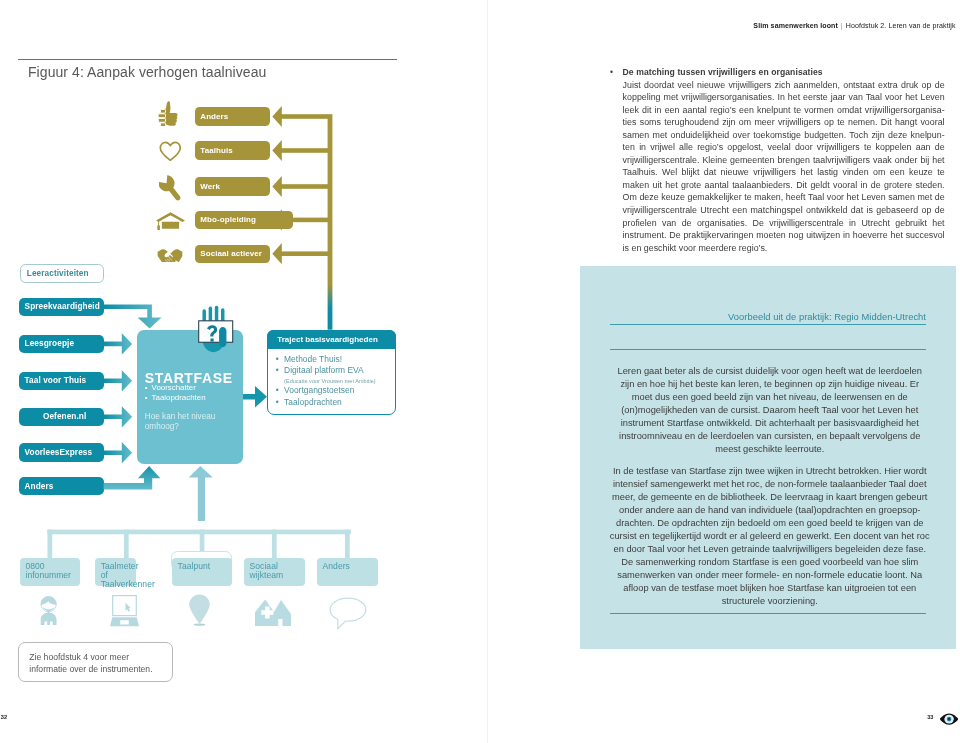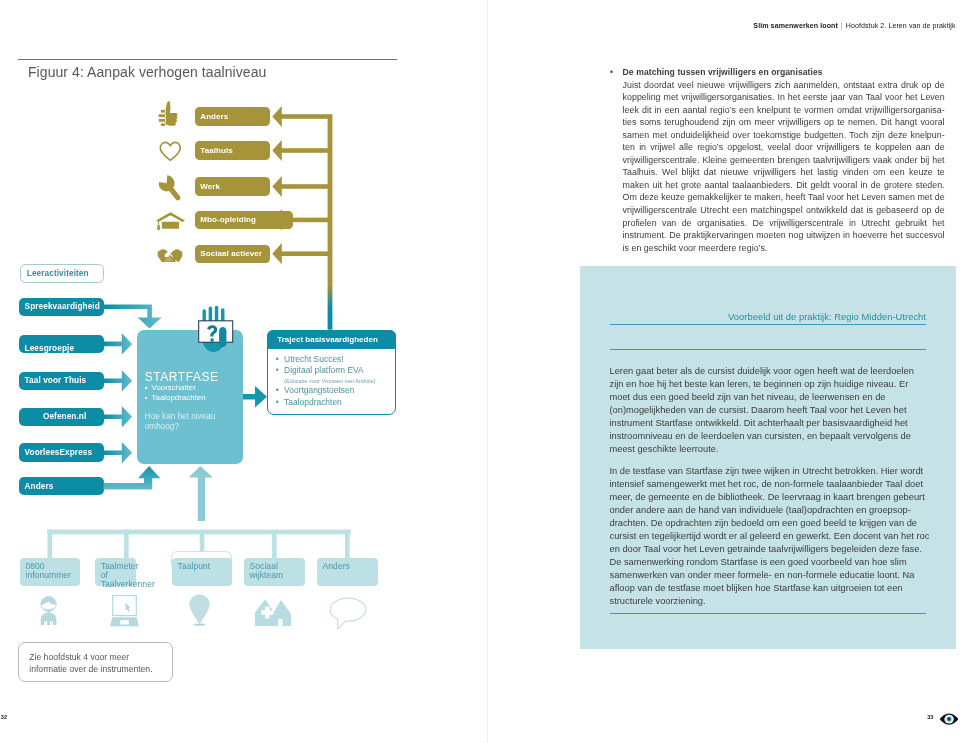--- a/index.html
+++ b/index.html
@@ -27,21 +27,21 @@
   .gicon{position:absolute;}
 
   
   .abox{position:absolute;left:18.9px;width:85.0px;height:18.6px;background:#0d8ca5;border-radius:5px;color:#fff;
         font-size:8.22px;font-weight:700;display:flex;align-items:center;padding-left:5.7px;letter-spacing:.012em;box-sizing:border-box;}
   .ahdr{position:absolute;left:20.1px;width:83.6px;height:19.1px;border:1px solid #a4c9ce;border-radius:5.5px;background:#fff;
         color:#3a8b9b;font-size:8.22px;font-weight:700;display:flex;align-items:center;padding-left:5.7px;letter-spacing:.012em;box-sizing:border-box;}
 
   
   .startfase{position:absolute;left:136.6px;top:329.5px;width:106px;height:134px;background:#6cc0cf;border-radius:7px;}
-  .sf-title{position:absolute;left:8.2px;top:40.5px;font-size:12px;font-weight:400;color:#fff;letter-spacing:.045em;}
+  .sf-title{position:absolute;left:8.2px;top:40.5px;font-size:14px;font-weight:700;color:#fff;letter-spacing:.045em;}
   .sf-list{position:absolute;left:8.2px;top:53.5px;font-size:7.9px;font-weight:400;color:#fff;line-height:9.9px;}
   .sf-list div{position:relative;padding-left:6.8px;}
   .sf-list div:before{content:"\2022";position:absolute;left:0;top:0;}
   .sf-q{position:absolute;left:8.2px;top:82.5px;width:86px;font-size:8.2px;color:#ddeef1;line-height:9.9px;}
 
   
   .traject{position:absolute;left:267.3px;top:329.5px;width:129px;height:85.5px;border:1px solid #0d8ca5;border-radius:7px;background:#fff;box-sizing:border-box;}
   .tj-hdr{position:absolute;left:-1px;top:-1px;width:129px;height:19.3px;background:#0d8ca5;border-radius:6px 6px 0 0;
           color:#fff;font-size:8px;font-weight:700;display:flex;align-items:center;padding-left:10px;box-sizing:border-box;}
   .tj-list{position:absolute;left:7.2px;top:23.2px;font-size:8.45px;color:#4e93a0;line-height:11.6px;}
@@ -63,21 +63,21 @@
   .arthead{position:absolute;left:622.6px;top:67.3px;font-size:8.6px;font-weight:700;color:#3c3c3b;letter-spacing:.008em;}
   .artbody{position:absolute;left:622.6px;top:78.5px;width:322px;font-size:8.85px;color:#3c3c3b;line-height:12.55px;
            text-align:justify;letter-spacing:.001em;hyphens:manual;}
 
   
   .casepanel{position:absolute;left:579.5px;top:266px;width:376px;height:383px;background:#c5e2e6;}
   .eyebrow{position:absolute;left:609.5px;top:292.3px;width:316.5px;text-align:right;font-size:9.35px;color:#2c8b9c;letter-spacing:.005em;margin-top:20px;}
   .crule{position:absolute;left:609.5px;width:316.5px;height:1px;background:#3a9cae;}
   .casetitle{position:absolute;left:609.5px;top:330.5px;width:340px;font-size:9.65px;font-weight:700;color:#1180a0;letter-spacing:.008em;white-space:nowrap;}
   .casebody{position:absolute;left:609.5px;top:365.0px;width:320.5px;font-size:9.3px;color:#3c3c3b;line-height:12.98px;text-align:left;}
-  .casebody p{margin:0 0 9.3px 0;}
+  .casebody p{margin:0 0 9.3px 0;text-align:center;}
 
   
   .pgl{position:absolute;left:0.8px;top:713.6px;font-size:5.6px;font-weight:700;color:#1a1a1a;}
   .pgr{position:absolute;left:927.2px;top:713.8px;font-size:5.6px;font-weight:700;color:#1a1a1a;}
   .eyelogo{position:absolute;left:940px;top:711px;}
 </style>
 </head>
 <body>
 
 <div class="page">
@@ -162,21 +162,21 @@
           <path d="M31.5 37 39.4 43.6"></path>
           <path d="M25.5 39.6 32.4 45.6"></path>
 </g>
 </svg></div>
 <div class="ahdr" style="top:263.6px;">
       <span>Leeractiviteiten</span>
     </div>
 <div class="abox" style="top:297.5px;">
       <span>Spreekvaardigheid</span>
     </div>
-<div class="abox" style="top:334.6px;align-items:flex-end;">
+<div class="abox" style="top:334.6px;">
       <span>Leesgroepje</span>
     </div>
 <div class="abox" style="top:371.5px;">
       <span>Taal voor Thuis</span>
     </div>
 <div class="abox" style="top:407.5px;padding-left:24px;">
       <span>Oefenen.nl</span>
     </div>
 <div class="abox" style="top:443.4px;">
       <span>VoorleesExpress</span>
@@ -225,21 +225,21 @@
 <g fill="#0f7d92">
 <path d="M15.9 18.6c-2.3 0-4.1 1.2-4.8 3.2l2.6 1.2c.4-1.1 1.2-1.8 2.2-1.8 1.0 0 1.7.6 1.7 1.5 0 .7-.4 1.2-1.4 2.0-1.4 1.1-2.1 2.0-2.1 3.5v.8h2.9v-.5c0-.9.3-1.3 1.3-2.1 1.5-1.2 2.2-2.1 2.2-3.8 0-2.3-1.8-4-4.6-4z"></path>
 <rect x="14.3" y="30.9" width="2.9" height="2.9"></rect>
 </g>
 </svg>
 <div class="traject">
       <div class="tj-hdr">
         <span>Traject basisvaardigheden</span>
       </div>
       <div class="tj-list">
-        <div class="li">Utrecht Succes!</div>
+        <div class="li">Methode Thuis!</div>
         <div class="li">Digitaal platform EVA</div>
         <div class="sub">(Educatie voor Vrouwen met Ambitie)</div>
         <div class="li">Voortgangstoetsen</div>
         <div class="li">Taalopdrachten</div>
       </div>
     </div>
     <svg class="svglayer" width="520" height="700" viewBox="0 0 520 700">
 
 <rect x="47.3" y="529.6" width="303.5" height="4.7" fill="#bde0e5"></rect>
 <rect x="47.50" y="529.6" width="4.7" height="28.5" fill="#bde0e5"></rect>

